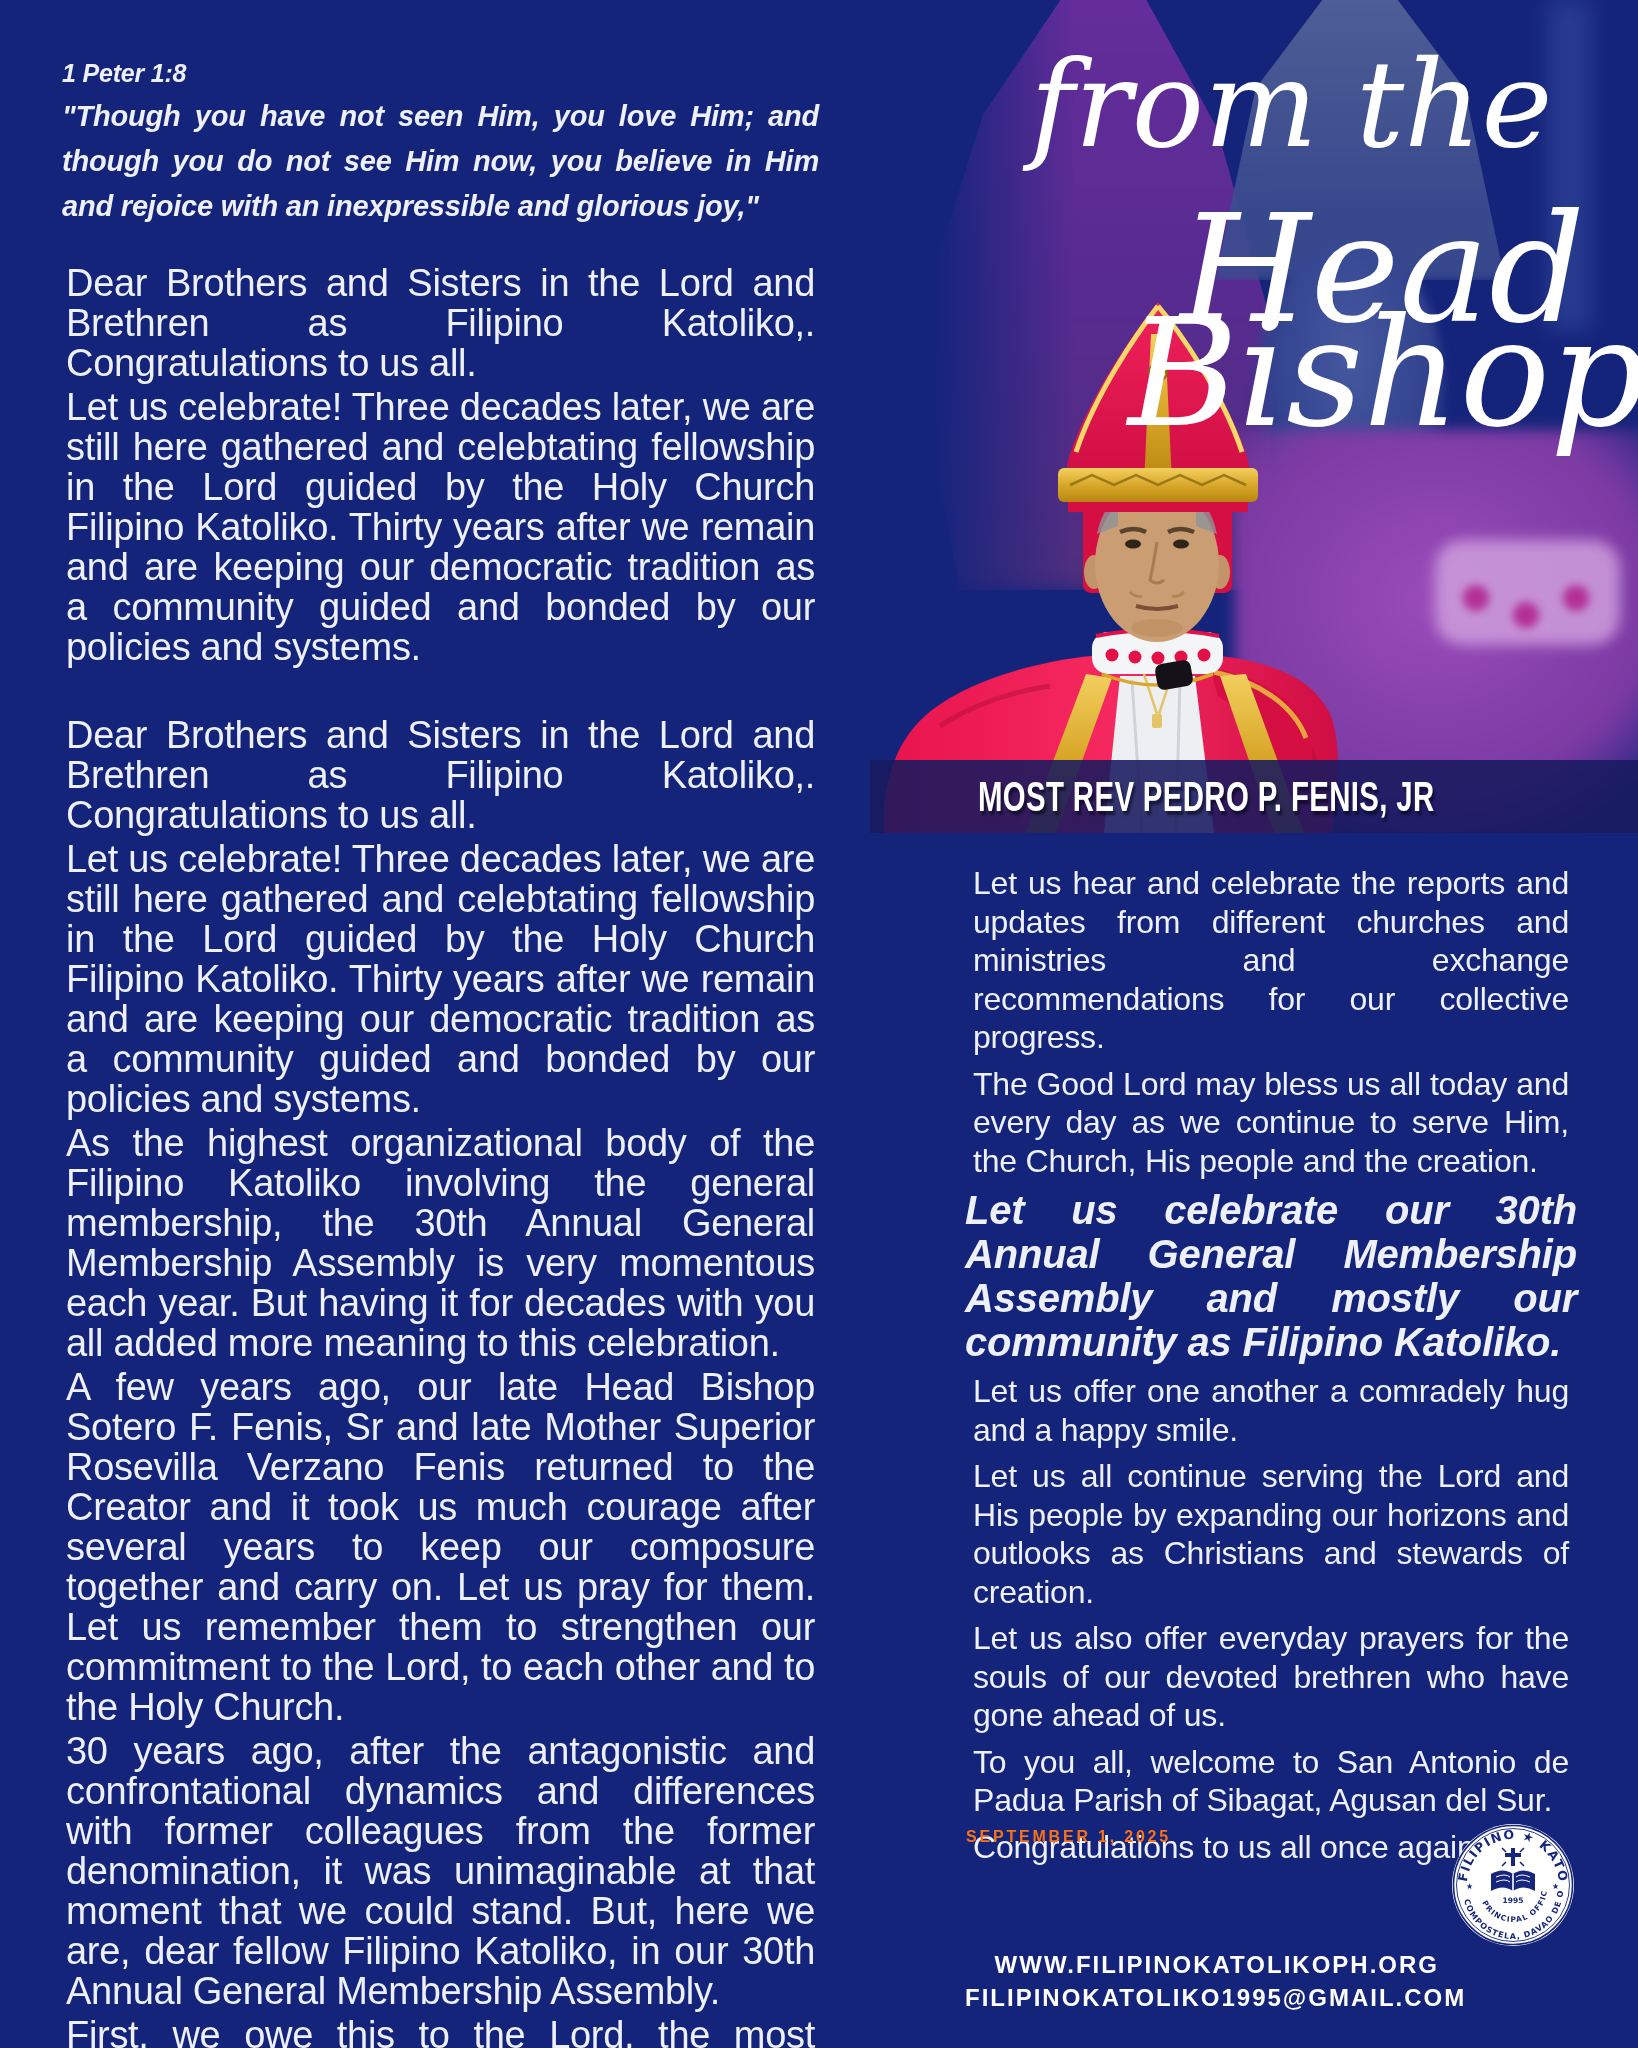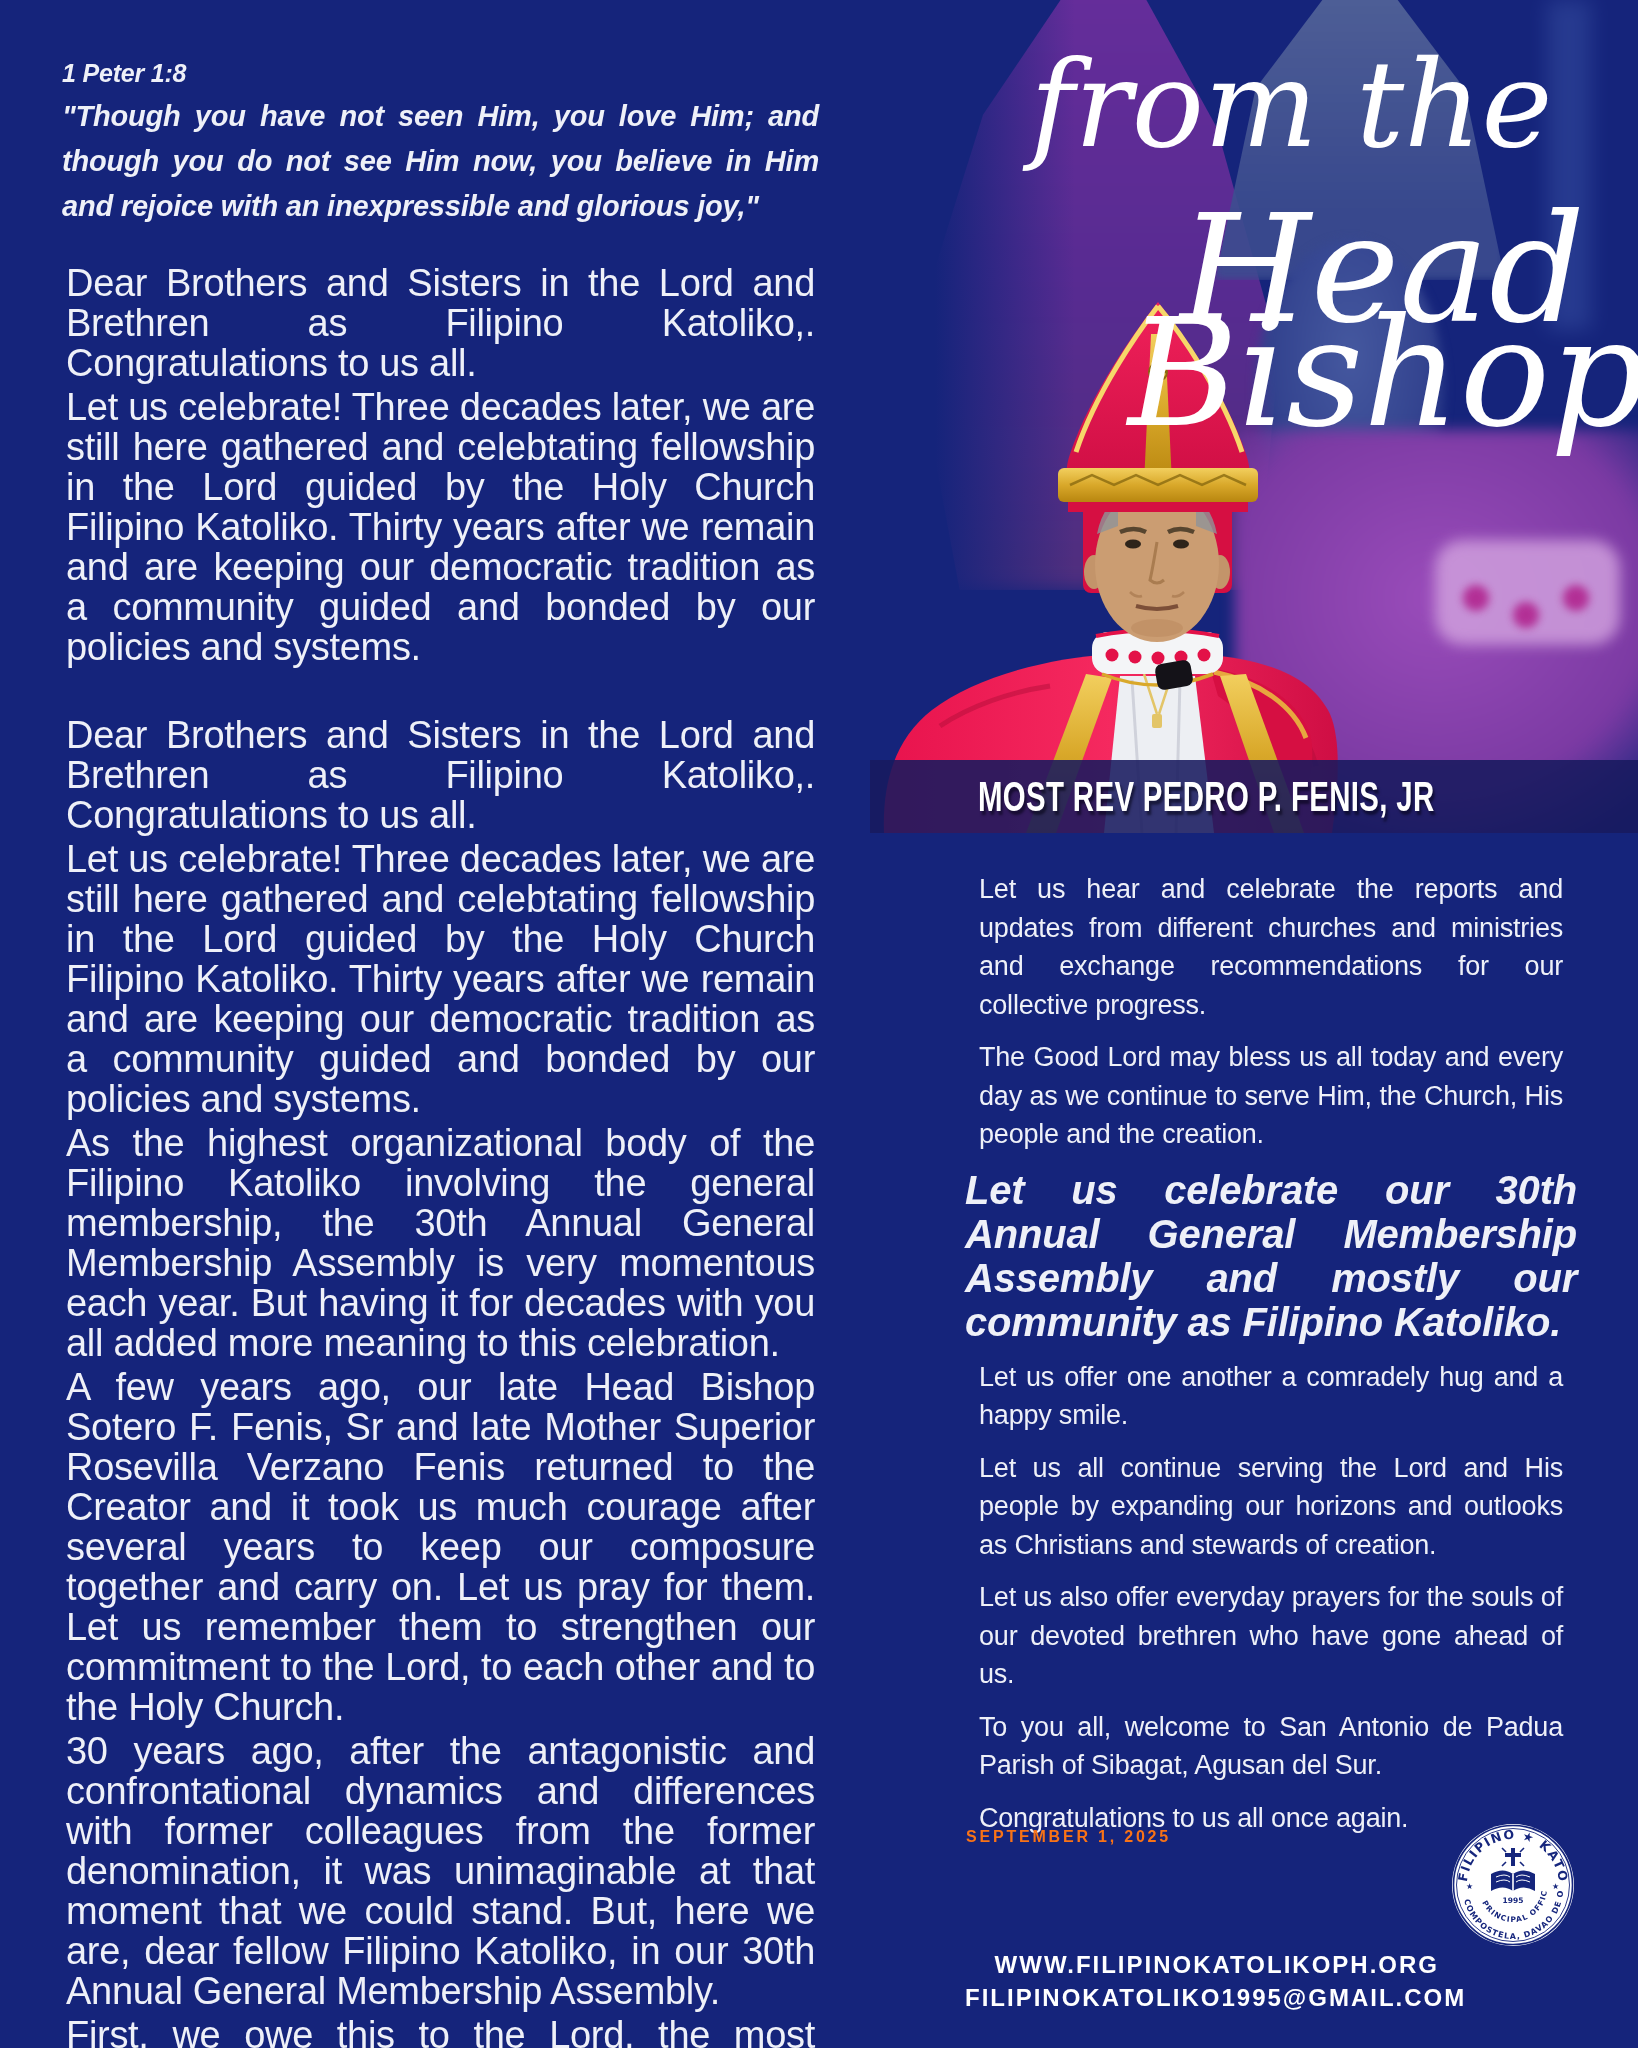--- a/index.html
+++ b/index.html
@@ -92,21 +92,21 @@
     margin-left:108px;
     font-weight:bold;font-size:42px;letter-spacing:0.5px;color:#ffffff;
     white-space:nowrap;
     text-shadow:3px 4px 3px rgba(0,0,15,0.55);
   }
   
   .right-col{
     position:absolute;left:965px;top:856px;width:612px;z-index:2;
   }
   .right-col p.body{
-    margin:14px;font-size:27px;line-height:38.5px;text-align:justify;
+    margin:8px;font-size:32px;line-height:38.5px;text-align:justify;
     letter-spacing:-0.2px;
   }
   .right-col p.emphasis{
     margin:2px 0;font-size:40px;line-height:44px;text-align:justify;
     font-weight:bold;font-style:italic;letter-spacing:-0.2px;
   }
   .date-line{
     position:absolute;left:966px;top:1828px;z-index:2;
     font-weight:bold;font-size:16px;letter-spacing:2.8px;color:#f97316;
     white-space:nowrap;

